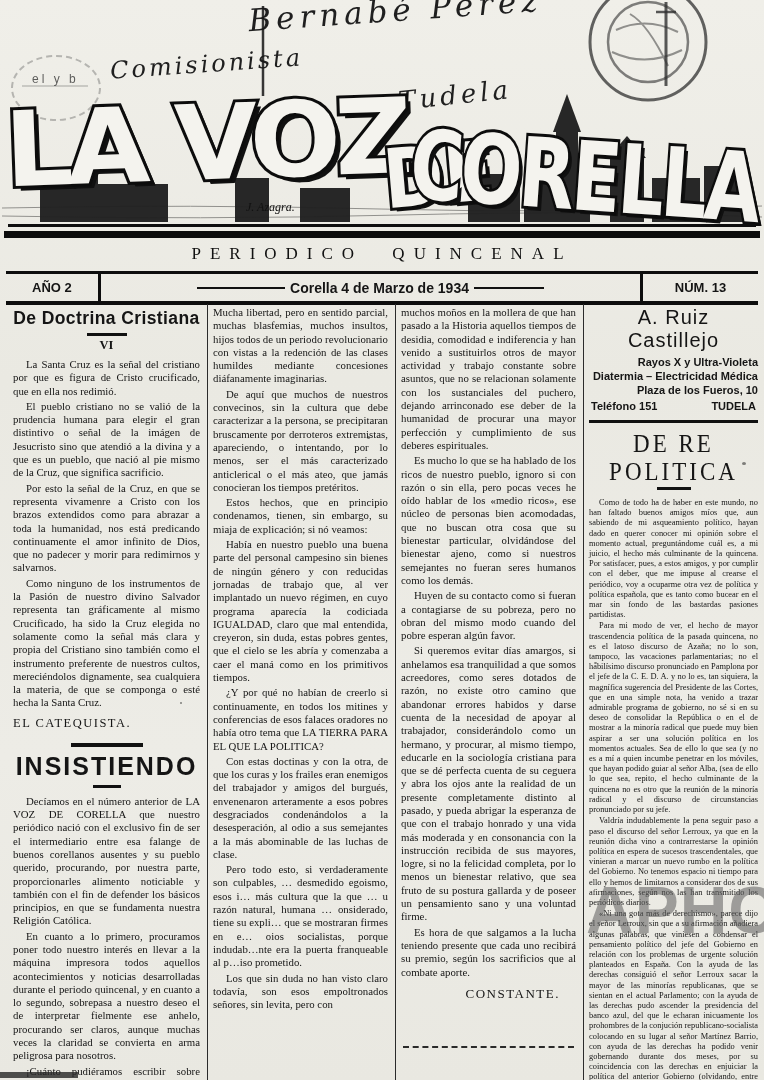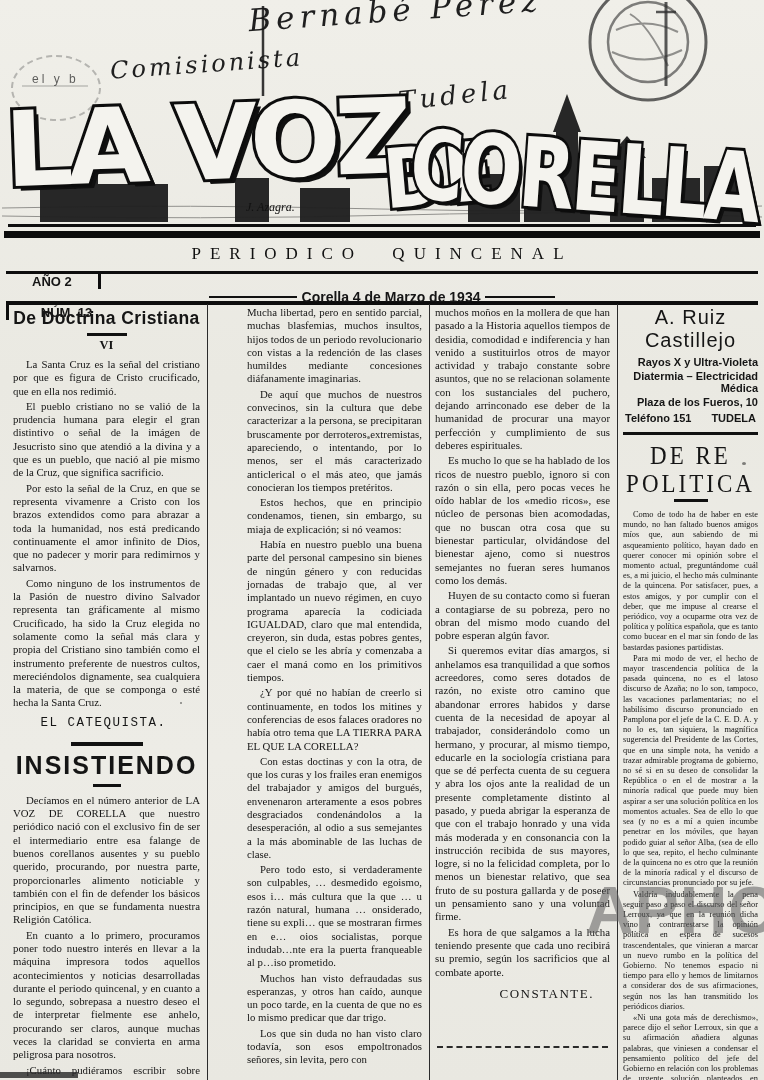--- a/index.html
+++ b/index.html
@@ -20,39 +20,39 @@
   .masthead { position:absolute; left:0; top:58px; width:764px; height:168px; }
   .masthead svg { width:100%; height:100%; }
   .mast-letters text { font-family:"DejaVu Sans", sans-serif; font-weight:900; }
   .rule-a { position:absolute; left:8px; right:8px; top:224px; height:3px; background:#0e0e0e; }
   .rule-b { position:absolute; left:4px; right:4px; top:231px; height:7px; background:#0c0c0c; }
   .subtitle { position:absolute; left:0; right:0; top:244px; text-align:center;
     font-family:"Liberation Serif", serif; font-size:17px; letter-spacing:9px; word-spacing:16px; color:#111; }
   
   .dateline { position:absolute; left:6px; right:6px; top:271px; height:27px;
     border-top:3px solid #0d0d0d; border-bottom:4px solid #0d0d0d;
-    display:flex; align-items:stretch; font-family:"Liberation Sans",sans-serif; font-weight:700;flex-direction:column; }
+    display:flex; align-items:stretch; font-family:"Liberation Sans",sans-serif; font-weight:700; }
   .dl-year { width:95px; display:flex; align-items:center; padding-left:26px; font-size:13px; border-right:3px solid #0d0d0d; box-sizing:border-box; }
   .dl-center { flex:1; display:flex; align-items:center; justify-content:center; gap:5px; font-size:14px; }
   .dl-dash { height:2px; background:#111; }
   .dl-dash.l { width:88px; } .dl-dash.r { width:70px; }
   .dl-num { width:118px; border-left:3px solid #0d0d0d; display:flex; align-items:center; justify-content:center; font-size:13px; box-sizing:border-box; }
   
   .body { position:absolute; left:8px; right:2px; top:304px; bottom:0; display:flex; }
   .col { box-sizing:border-box; overflow:hidden; padding:2px 7px 10px 5px; }
   .col-1 { width:200px; border-right:1px solid #2b2b2b; }
-  .col-2 { width:188px; border-right:1px solid #2b2b2b;margin-left:34px; }
+  .col-2 { width:188px; border-right:1px solid #2b2b2b; }
   .col-3 { width:188px; border-right:1px solid #2b2b2b; display:flex; flex-direction:column; }
   .col-4 { flex:1; padding-right:4px; }
   .col p { margin:0 0 2px; font-size:10.8px; line-height:13.3px; text-align:justify; text-indent:13px; }
   .col p.noindent { text-indent:0; }
   h1.art-title { font-family:"Liberation Sans",sans-serif; font-weight:700; font-size:17.5px; letter-spacing:.4px; text-align:center; margin:2px 0 0; }
   .tbar { width:40px; height:3px; background:#111; margin:4px auto 2px; }
   .chapter { text-align:center; font-weight:700; font-size:12.5px; margin:0 0 5px; }
-  .sig-right { text-align:center; font-size:12.5px; letter-spacing:1.5px; margin:6px 6px 12px 0;font-family:Liberation Mono, monospace; }
+  .sig-right { text-align:left; font-size:12.5px; letter-spacing:1.5px; margin:6px 6px 12px 0; }
   .divider2 { width:72px; height:4px; background:#111; margin:7px auto 5px; }
   h2.insistiendo { font-family:"Liberation Sans",sans-serif; font-weight:900; font-size:25px; letter-spacing:2px; text-align:center; margin:0; transform:scaleY(1.05); }
   .mini-bar { width:28px; height:3px; background:#111; margin:4px auto 7px; }
   .sig-constante { text-align:right; font-size:13px; letter-spacing:1.5px; margin:5px 16px 0 0; }
   .bottom-block { margin-top:auto; }
   .broken-rule { border-top:2px dashed #2a2a2a; margin:0 2px 22px; }
   
   .ad { text-align:center; font-family:"Liberation Sans",sans-serif; padding-top:0; border-bottom:3px solid #111; padding-bottom:4px; }
   .ad-name { font-size:20px; font-weight:400; letter-spacing:1px; margin:0 0 4px; }
   .ad-line { font-size:11px; font-weight:700; margin:2px 0;text-align:right; }
@@ -158,24 +158,23 @@
       <p>Decíamos en el número anterior de LA VOZ DE CORELLA que nuestro periódico nació con el exclusivo fin de ser el intermediario entre esa falange de buenos corellanos ausentes y su pueblo querido, procurando, por nuestra parte, proporcionarles alimento noticiable y también con el fin de defender los básicos principios, en que se fundamenta nuestra Religión Católica.</p>
       <p>En cuanto a lo primero, procuramos poner todo nuestro interés en llevar a la máquina impresora todos aquellos acontecimientos y noticias desarrolladas durante el periodo quincenal, y en cuanto a lo segundo, sobrepasa a nuestro deseo el de interpretar fielmente ese anhelo, procurando ser claros, aunque muchas veces la claridad se convierta en arma peligrosa para nosotros.</p>
       <p>¡Cuánto pudiéramos escribir sobre realidades consumadas en estos tres años anteriores al actual!</p>
     </div>
 
     <div class="col col-2">
       <p class="noindent">Mucha libertad, pero en sentido parcial, muchas blasfemias, muchos insultos, hijos todos de un periodo revolucionario con vistas a la redención de las clases humildes mediante concesiones diáfanamente imaginarias.</p>
       <p>De aquí que muchos de nuestros convecinos, sin la cultura que debe caracterizar a la persona, se precipitaran bruscamente por derroteros extremistas, apareciendo, o intentando, por lo menos, ser el más caracterizado anticlerical o el más ateo, que jamás conocieran los tiempos pretéritos.</p>
       <p>Estos hechos, que en principio condenamos, tienen, sin embargo, su miaja de explicación; si nó veamos:</p>
       <p>Había en nuestro pueblo una buena parte del personal campesino sin bienes de ningún género y con reducidas jornadas de trabajo que, al ver implantado un nuevo régimen, en cuyo programa aparecía la codiciada IGUALDAD, claro que mal entendida, creyeron, sin duda, estas pobres gentes, que el cielo se les abría y comenzaba a caer el maná como en los primitivos tiempos.</p>
-      <p>¿Y por qué no habían de creerlo si continuamente, en todos los mitines y conferencias de esos falaces oradores no había otro tema que LA TIERRA PARA EL QUE LA CORELLA?</p>
+      <p>¿Y por qué no habían de creerlo si continuamente, en todos los mitines y conferencias de esos falaces oradores no había otro tema que LA TIERRA PARA EL QUE LA POLITICA?</p>
       <p>Con estas doctinas y con la otra, de que los curas y los frailes eran enemigos del trabajador y amigos del burgués, envenenaron arteramente a esos pobres desgraciados condenándolos a la desesperación, al odio a sus semejantes a la más abominable de las luchas de clase.</p>
       <p>Pero todo esto, si verdaderamente son culpables, … desmedido egoismo, esos i… más cultura que la que … u razón natural, humana … onsiderado, tiene su expli… que se mostraran firmes en e… oios socialistas, porque indudab…nte era la puerta franqueable al p…iso prometido.</p>
-      <p>Muchos han visto defraudadas sus esperanzas, y otros han caído, aunque un poco tarde, en la cuenta de que no es lo mismo predicar que dar trigo.</p>
       <p>Los que sin duda no han visto claro todavía, son esos empoltronados señores, sin levita, pero con</p>
     </div>
 
     <div class="col col-3">
       <p class="noindent">muchos moños en la mollera de que han pasado a la Historia aquellos tiempos de desidia, comodidad e indiferencia y han venido a sustituirlos otros de mayor actividad y trabajo constante sobre asuntos, que no se relacionan solamente con los sustanciales del puchero, dejando arrinconado ese deber de la humanidad de procurar una mayor perfección y cumplimiento de sus deberes espirituales.</p>
       <p>Es mucho lo que se ha hablado de los ricos de nuestro pueblo, ignoro si con razón o sin ella, pero pocas veces he oído hablar de los «medio ricos», ese núcleo de personas bien acomodadas, que no buscan otra cosa que su bienestar particular, olvidándose del bienestar ajeno, como si nuestros semejantes no fueran seres humanos como los demás.</p>
       <p>Huyen de su contacto como si fueran a contagiarse de su pobreza, pero no obran del mismo modo cuando del pobre esperan algún favor.</p>
       <p>Si queremos evitar días amargos, si anhelamos esa tranquilidad a que somos acreedores, como seres dotados de razón, no existe otro camino que abandonar errores habidos y darse cuenta de la necesidad de apoyar al trabajador, considerándolo como un hermano, y procurar, al mismo tiempo, educarle en la sociología cristiana para que se dé perfecta cuenta de su ceguera y abra los ojos ante la realidad de un presente completamente distinto al pasado, y pueda abrigar la esperanza de que con el trabajo honrado y una vida más moderada y en consonancia con la instrucción recibida de sus mayores, logre, si no la felicidad completa, por lo menos un bienestar relativo, que sea fruto de su postura gallarda y de poseer un pensamiento sano y una voluntad firme.</p>
       <p>Es hora de que salgamos a la lucha teniendo presente que cada uno recibirá su premio, según los sacrificios que al combate aporte.</p>
       <div class="sig-constante">CONSTANTE.</div>

